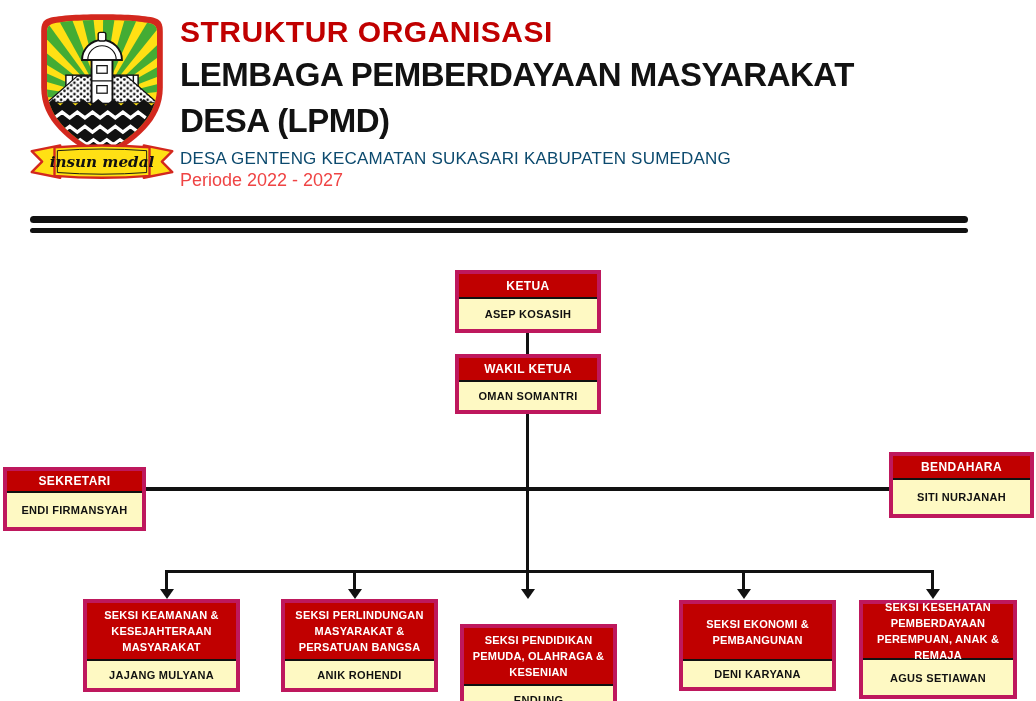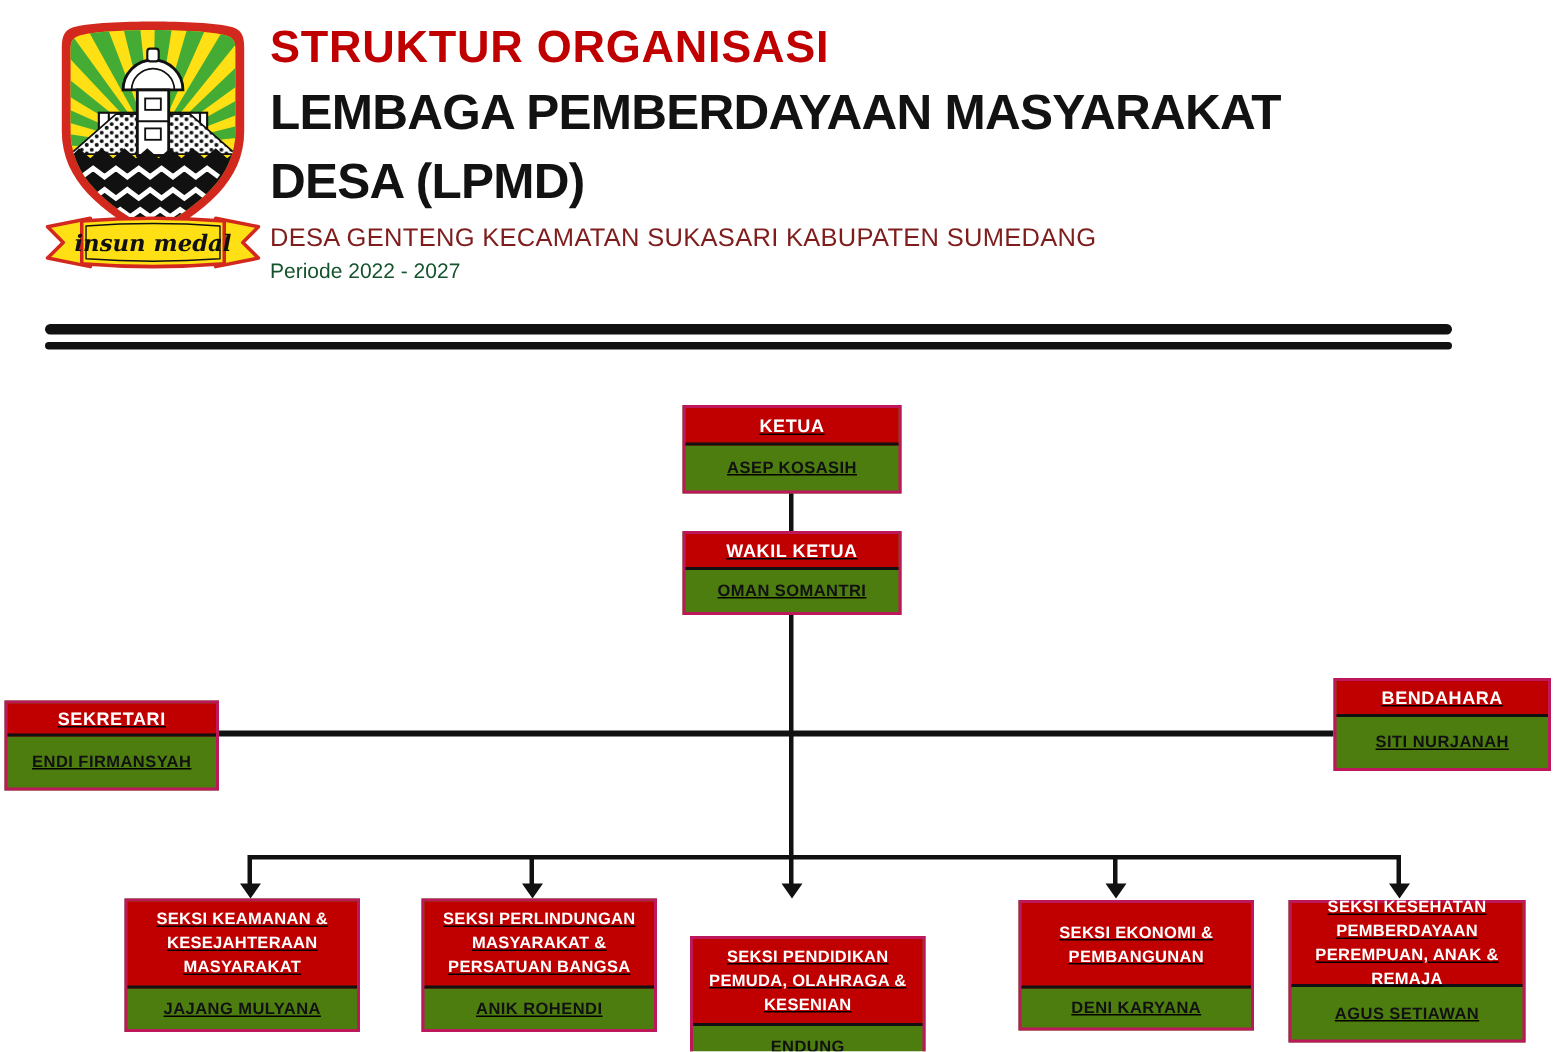--- a/index.html
+++ b/index.html
@@ -4,32 +4,32 @@
 <style>
   html,body{margin:0;padding:0;background:#fff;}
   body{width:1036px;height:701px;font-family:"Liberation Sans",sans-serif;}
   .canvas{position:relative;width:1036px;height:701px;background:#fff;overflow:hidden;}
 
   
   .logo-wrap{position:absolute;left:26px;top:5px;width:152px;height:184px;}
   .titleblock{position:absolute;left:180px;top:12px;width:726px;text-align:left;}
   .t1{font-size:30px;font-weight:bold;color:#c00000;line-height:40px;letter-spacing:.5px;}
   .t2{font-size:33px;font-weight:bold;color:#121212;line-height:46px;letter-spacing:-.5px;}
-  .t3{font-size:17px;color:#7f1d1d;line-height:24px;margin-top:3px;letter-spacing:.2px;}
-  .t4{font-size:14px;color:#14532d;line-height:18px;}
+  .t3{font-size:17px;color:#0c4a6e;line-height:24px;margin-top:3px;letter-spacing:.2px;}
+  .t4{font-size:18px;color:#ef4444;line-height:18px;}
   .rule{position:absolute;left:30px;width:938px;background:#111;border-radius:4px;}
   .rule1{top:216px;height:7px;}
   .rule2{top:228px;height:5px;}
 
   
   .line{position:absolute;background:#111;}
   .arrowhead{position:absolute;width:0;height:0;border-left:7px solid transparent;border-right:7px solid transparent;border-top:10px solid #111;}
 
   
-  .node{position:absolute;border:2px solid #be185d;background:#4d7c0f;box-sizing:border-box;text-decoration:underline;}
+  .node{position:absolute;border:4px solid #be185d;background:#fef9c3;box-sizing:border-box;}
   .node-head{background:#c00000;color:#fff;font-weight:bold;display:flex;align-items:center;justify-content:center;text-align:center;border-bottom:2px solid #111;box-sizing:border-box;font-size:12px;letter-spacing:.4px;}
   .node-body{display:flex;align-items:center;justify-content:center;text-align:center;font-weight:bold;color:#111;font-size:11px;box-sizing:border-box;letter-spacing:.3px;}
   .seksi .node-head{font-size:11px;line-height:16px;padding:2px 7px;letter-spacing:.2px;}
 </style>
 </head>
 <body>
 
 <div class="canvas">
 
   <div class="logo-wrap">

